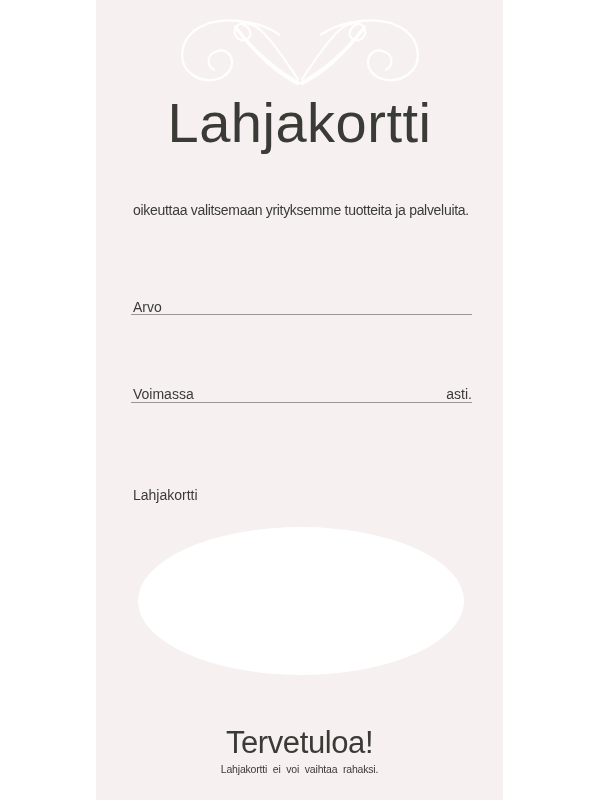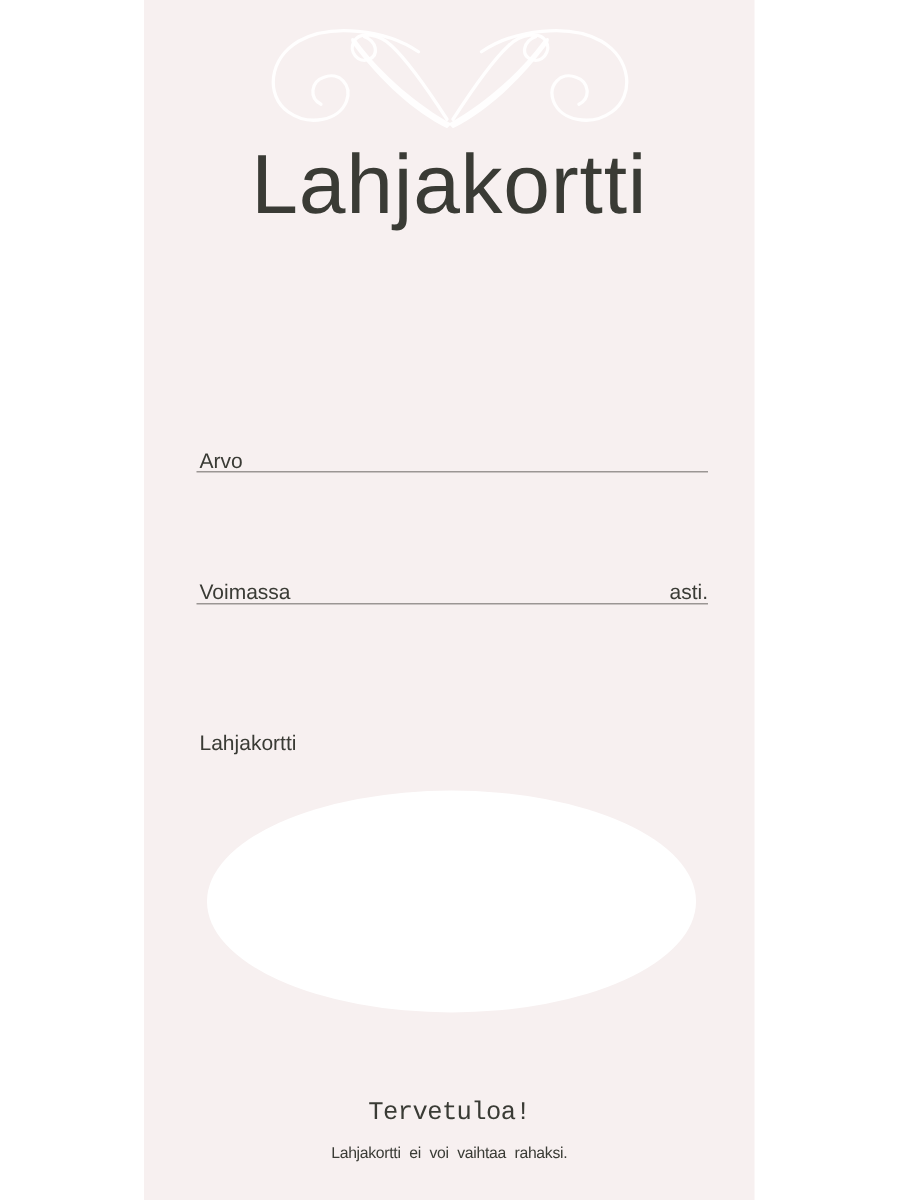--- a/index.html
+++ b/index.html
@@ -73,25 +73,24 @@
     left:42px; top:527px;
     width:326px; height:148px;
     background:var(--white);
     border-radius:50%;
   }
   .greeting{
     position:absolute;
     left:0; top:727px;
     width:100%;
     text-align:center;
-    font-size:17px;
+    font-size:31px;
     line-height:32px;
     letter-spacing:-0.4px;
     color:var(--text);
-    font-family:Liberation Mono, monospace;
   }
   .disclaimer{
     position:absolute;
     left:0; top:763px;
     width:100%;
     text-align:center;
     font-size:10.5px;
     line-height:13px;
     word-spacing:3px;
     letter-spacing:-0.2px;
@@ -107,20 +106,21 @@
     <g id="flourish-half" stroke="#ffffff" stroke-opacity="0.92" stroke-width="2.2" stroke-linecap="round">
       <path d="M 146 20 C 168 5 205 1 226 13 C 246 25 248 49 233 60 C 219 70 199 66 194 53 C 190 42 199 33 209 37 C 218 40 219 51 211 55"></path>
       <path d="M 127 65 C 138 48 152 27 164 16 C 172 8 185 6 189 13 C 193 20 186 28 179 25 C 172 22 174 13 182 10"></path>
       <path d="M 124 68 C 146 56 170 36 187 13 C 190 9 193 11 189 16 C 171 40 149 60 127 71 Z" fill="#ffffff" fill-opacity="0.92" stroke="none"></path>
     </g>
     <use href="#flourish-half" transform="translate(250 0) scale(-1 1)"></use>
   </svg>
 
   <div class="title">Lahjakortti</div>
 
+  <div class="subtitle">oikeuttaa valitsemaan yrityksemme tuotteita ja palveluita.</div>
 
   <div class="field-label label-arvo">Arvo</div>
   <div class="fill-line line-arvo"></div>
 
   <div class="field-label label-voimassa">Voimassa</div>
   <div class="field-label label-asti">asti.</div>
   <div class="fill-line line-voimassa"></div>
 
   <div class="field-label label-yhteystiedot">Lahjakortti</div>
 

